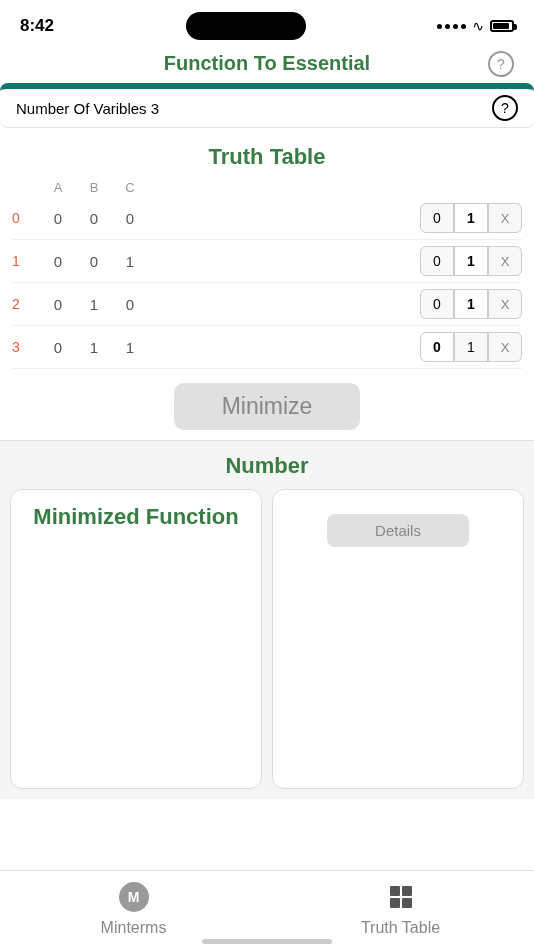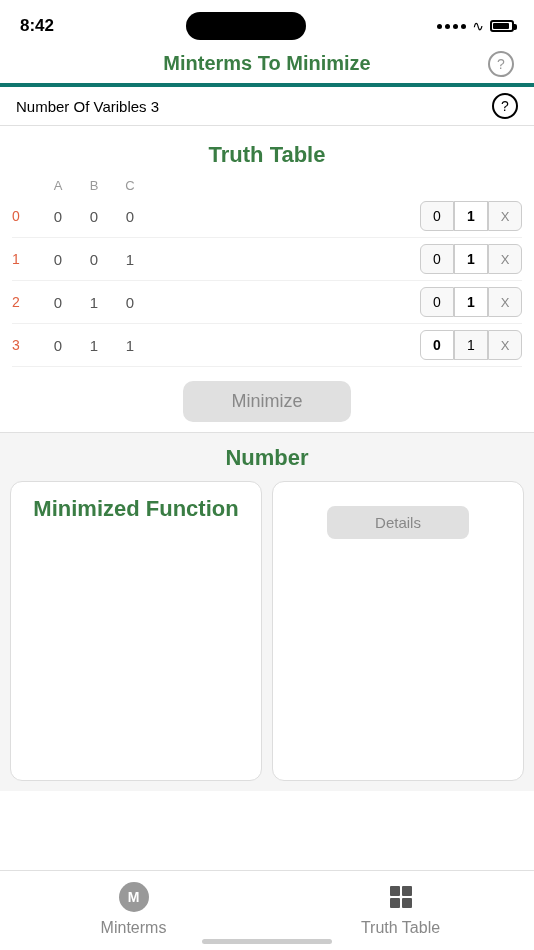--- a/index.html
+++ b/index.html
@@ -78,22 +78,23 @@
       font-size: 14px; color: #999;
       cursor: pointer;
     }
 
     
     .vars-row {
       display: flex;
       align-items: center;
       justify-content: space-between;
       padding: 6px 16px;
-      border-top: 4px solid #0f766e;
+      border-top: 6px solid #0f766e;
       border-bottom: 1px solid #e0e0e0;
+      border-radius: 8px;
     }
     .vars-label {
       font-size: 15px;
       color: #000;
     }
     .vars-help {
       width: 26px; height: 26px;
       border-radius: 50%;
       border: 2px solid #000;
       display: flex; align-items: center; justify-content: center;
@@ -162,21 +163,21 @@
     
     .minimize-btn-wrap {
       display: flex; justify-content: center;
       padding: 14px 0 10px 0;
     }
     .minimize-btn {
       background: #e0e0e0;
       border: none;
       border-radius: 10px;
       padding: 10px 48px;
-      font-size: 18px;
+      font-size: 23px;
       color: #888;
       cursor: pointer;
     }
 
     
     .result-section {
       background: #f5f5f5;
       border-top: 1px solid #e0e0e0;
       padding: 0;
     }
@@ -311,21 +312,21 @@
       <div class="status-dot"></div>
     </div>
     <span class="wifi-icon">∿</span>
     <div class="battery-icon">
       <div class="battery-fill"></div>
     </div>
   </div>
 </div>
 
 <div class="header">
-  <span class="header-title">Minterms To Minimize</span>
+  <span class="header-title">Function To Essential</span>
   <div class="help-btn">
     <span>?</span>
   </div>
 </div>
 
 <div class="vars-row">
   <span class="vars-label">Number Of Varibles  3</span>
   <div class="vars-help">
     <span>?</span>
   </div>

